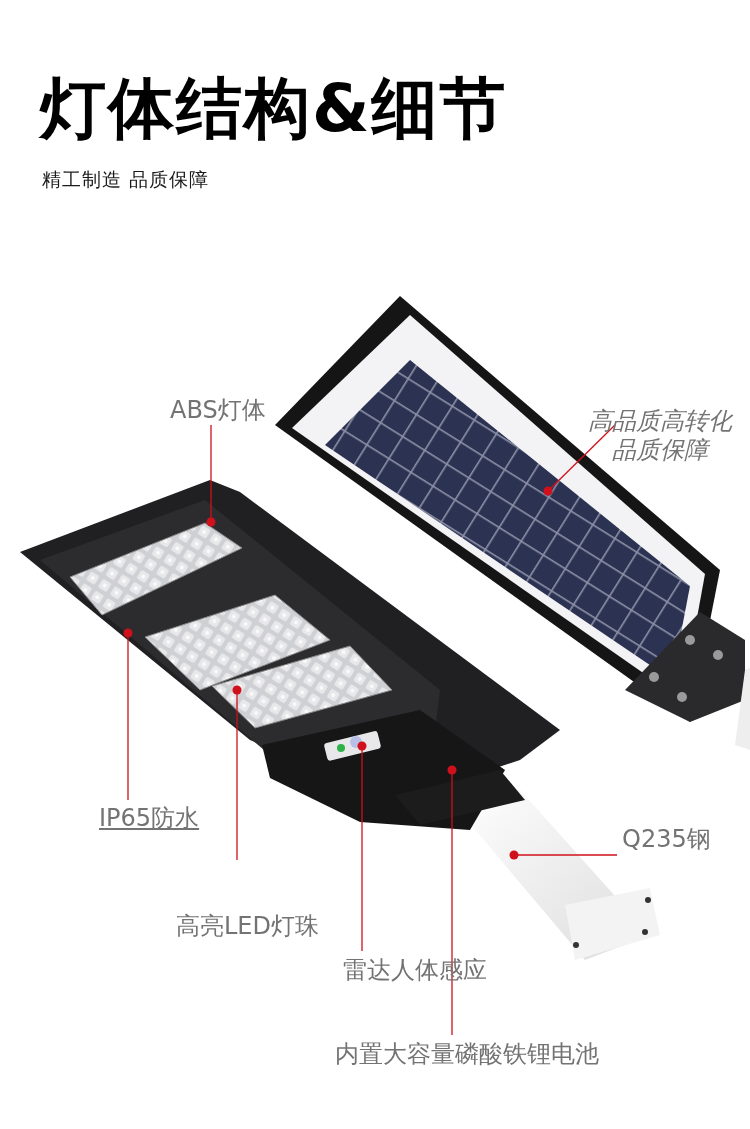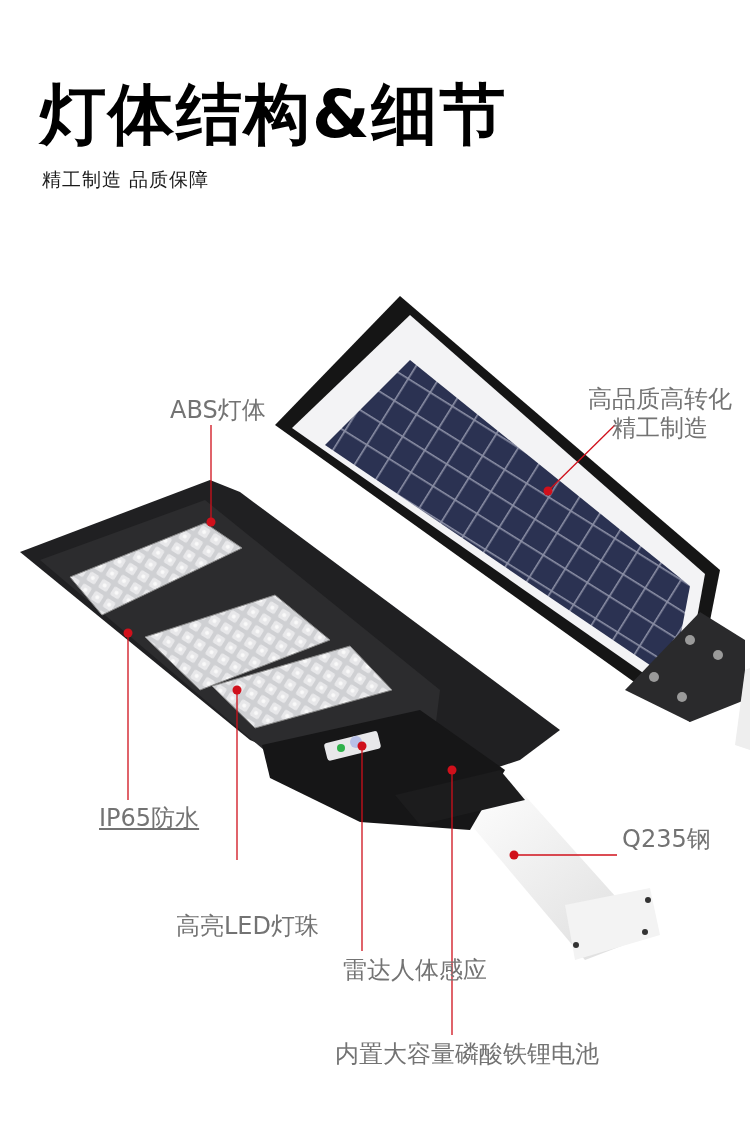--- a/index.html
+++ b/index.html
@@ -1,18 +1,18 @@
 <!DOCTYPE html>
 <html><head>
 <meta charset="utf-8">
 <style>
   html, body { margin: 0; padding: 0; background: #ffffff; }
   body { width: 750px; height: 1129px; position: relative; overflow: hidden;
          font-family: "DejaVu Sans", "Liberation Sans", sans-serif; color: #111; }
-  .title { position: absolute; left: 40px; top: 82px; font-size: 66px; font-weight: bold;
+  .title { position: absolute; left: 40px; top: 76px; font-size: 66px; font-weight: bold;
            letter-spacing: 2px; line-height: 1; color: #000; }
   .subtitle { position: absolute; left: 42px; top: 170px; font-size: 19px; line-height: 1;
               letter-spacing: 1px; color: #1a1a1a; }
   .art { position: absolute; left: 0; top: 0; width: 750px; height: 1129px; }
   .label { position: absolute; font-size: 24px; line-height: 1.2; color: #737373; white-space: nowrap; }
   .label.center { text-align: center; }
 </style>
 </head>
 <body>
 
@@ -87,21 +87,21 @@
     <circle cx="548" cy="491" r="4.5"></circle>
     <circle cx="128" cy="633" r="4.5"></circle>
     <circle cx="237" cy="690" r="4.5"></circle>
     <circle cx="514" cy="855" r="4.5"></circle>
     <circle cx="362" cy="746" r="4.5"></circle>
     <circle cx="452" cy="770" r="4.5"></circle>
   </g>
 </svg>
 
 <div class="label" style="left:170px; top:396px;">ABS灯体</div>
-<div class="label center" style="left:588px; top:385px;">
+<div class="label center" style="left:588px; top:407px;font-style:italic;">
   <div>高品质高转化</div>
-  <div>精工制造</div>
+  <div>品质保障</div>
 </div>
 <div class="label" style="left:99px; top:804px;text-decoration:underline;">IP65防水</div>
 <div class="label" style="left:176px; top:866px;margin-top:46px;">高亮LED灯珠</div>
 <div class="label" style="left:622px; top:825px;">Q235钢</div>
 <div class="label" style="left:295px; top:956px;margin-left:48px;">雷达人体感应</div>
 <div class="label" style="left:335px; top:1040px;">内置大容量磷酸铁锂电池</div>
 
 </body></html>

